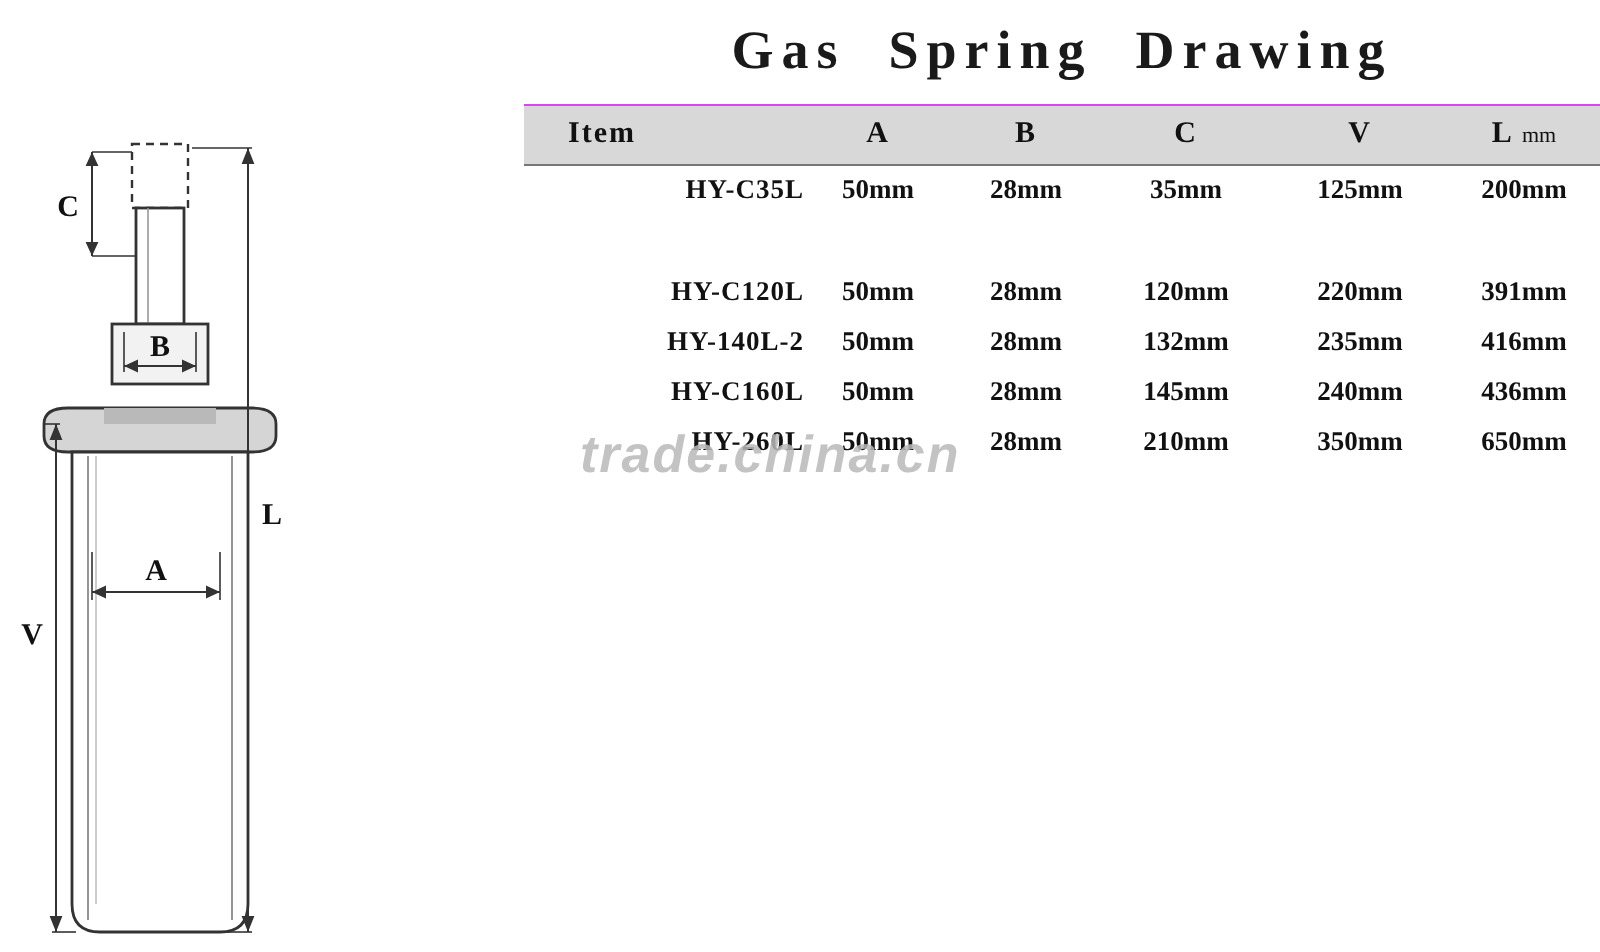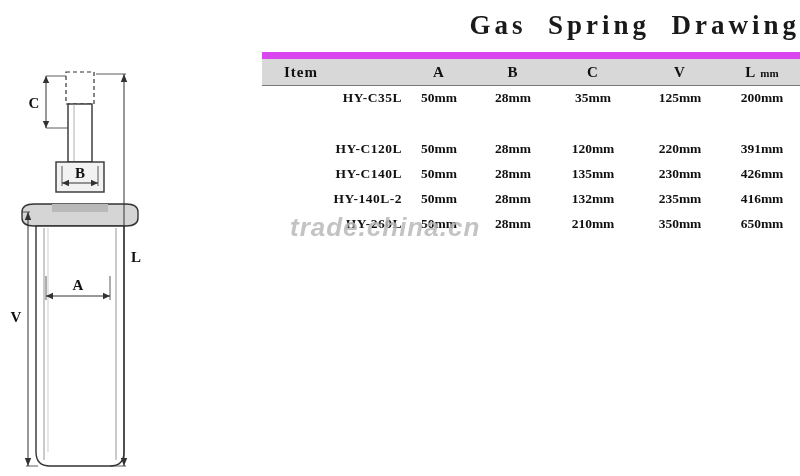--- a/index.html
+++ b/index.html
@@ -16,21 +16,21 @@
     height: 476px;
     background: #ffffff;
   }
 
   
   .title {
     position: absolute;
     left: 262px;
     top: 10px;
     width: 538px;
-    text-align: right;
+    text-align: center;
     font-family: "Liberation Serif", serif;
     font-weight: bold;
     font-size: 27px;
     letter-spacing: 4px;
     color: #1a1a1a;
     white-space: pre;
   }
 
   
   .table-wrap {
@@ -39,21 +39,21 @@
     top: 52px;
     width: 538px;
   }
   table.spec {
     border-collapse: collapse;
     width: 538px;
     font-family: "Liberation Serif", serif;
   }
   table.spec thead th {
     background: #d8d8d8;
-    border-top: 7px solid #d946ef;
+    border-top: 1px solid #d946ef;
     border-bottom: 1px solid #777;
     font-weight: bold;
     font-size: 15px;
     color: #111;
     height: 30px;
     padding: 0;
     letter-spacing: 1px;
   }
   table.spec thead th.item-h {
     text-align: left;
@@ -78,21 +78,21 @@
     height: 26px;
   }
   .col-item  { width: 140px; }
   .col-a     { width: 74px; }
   .col-b     { width: 74px; }
   .col-c     { width: 86px; }
   .col-v     { width: 88px; }
   .col-l     { width: 76px; }
   .lmm {
     font-size: 11px;
-    font-weight: bold;
+    font-weight: normal;
     letter-spacing: 0;
     padding-left: 4px;
     vertical-align: middle;
   }
 
   
   .watermark {
     position: absolute;
     left: 290px;
     top: 212px;
@@ -219,36 +219,36 @@
           </tr>
           <tr>
             <td class="item">HY-C120L</td>
             <td>50mm</td>
             <td>28mm</td>
             <td>120mm</td>
             <td>220mm</td>
             <td>391mm</td>
           </tr>
           <tr>
-            <td class="item">HY-C140L</td>
-            <td>50mm</td>
-            <td>28mm</td>
-            <td>135mm</td>
-            <td>230mm</td>
-            <td>426mm</td>
-          </tr>
-          <tr>
             <td class="item">HY-140L-2</td>
             <td>50mm</td>
             <td>28mm</td>
             <td>132mm</td>
             <td>235mm</td>
             <td>416mm</td>
           </tr>
           <tr>
+            <td class="item">HY-C160L</td>
+            <td>50mm</td>
+            <td>28mm</td>
+            <td>145mm</td>
+            <td>240mm</td>
+            <td>436mm</td>
+          </tr>
+          <tr>
             <td class="item">HY-260L</td>
             <td>50mm</td>
             <td>28mm</td>
             <td>210mm</td>
             <td>350mm</td>
             <td>650mm</td>
           </tr>
         </tbody>
     </table>
   </div>

